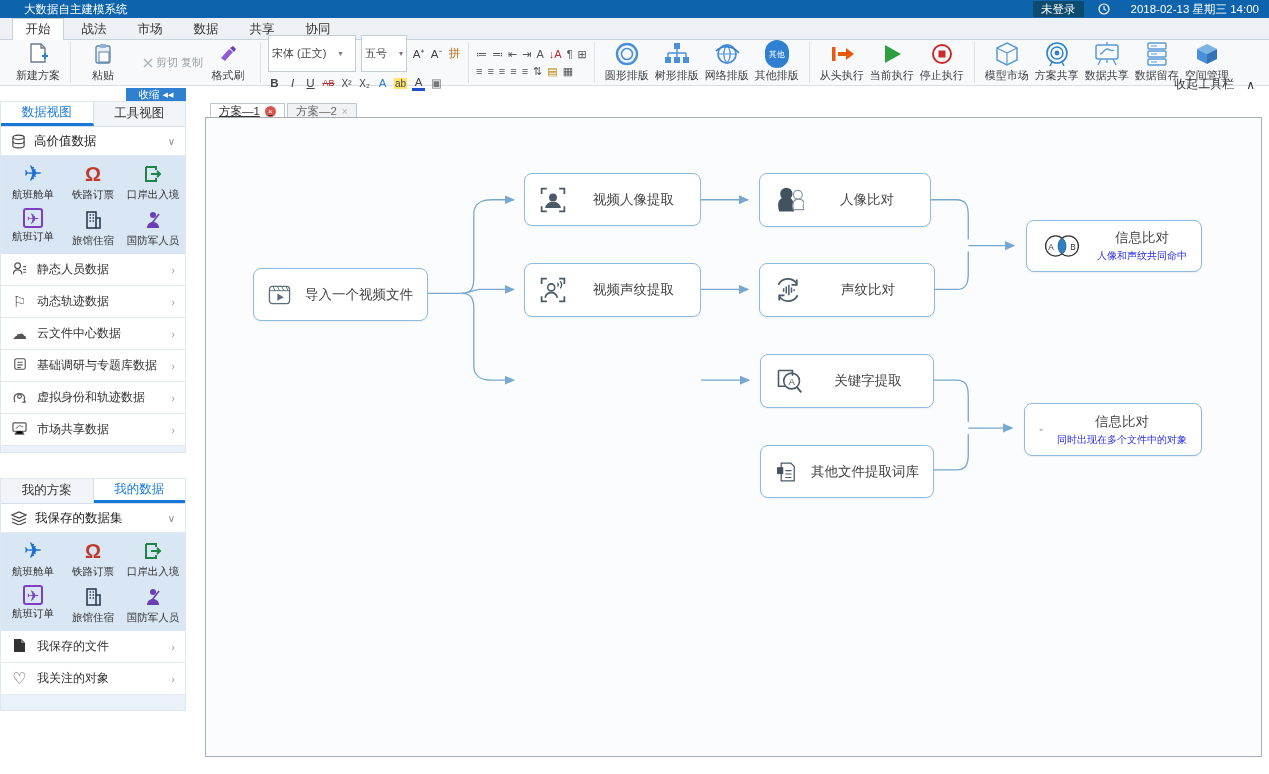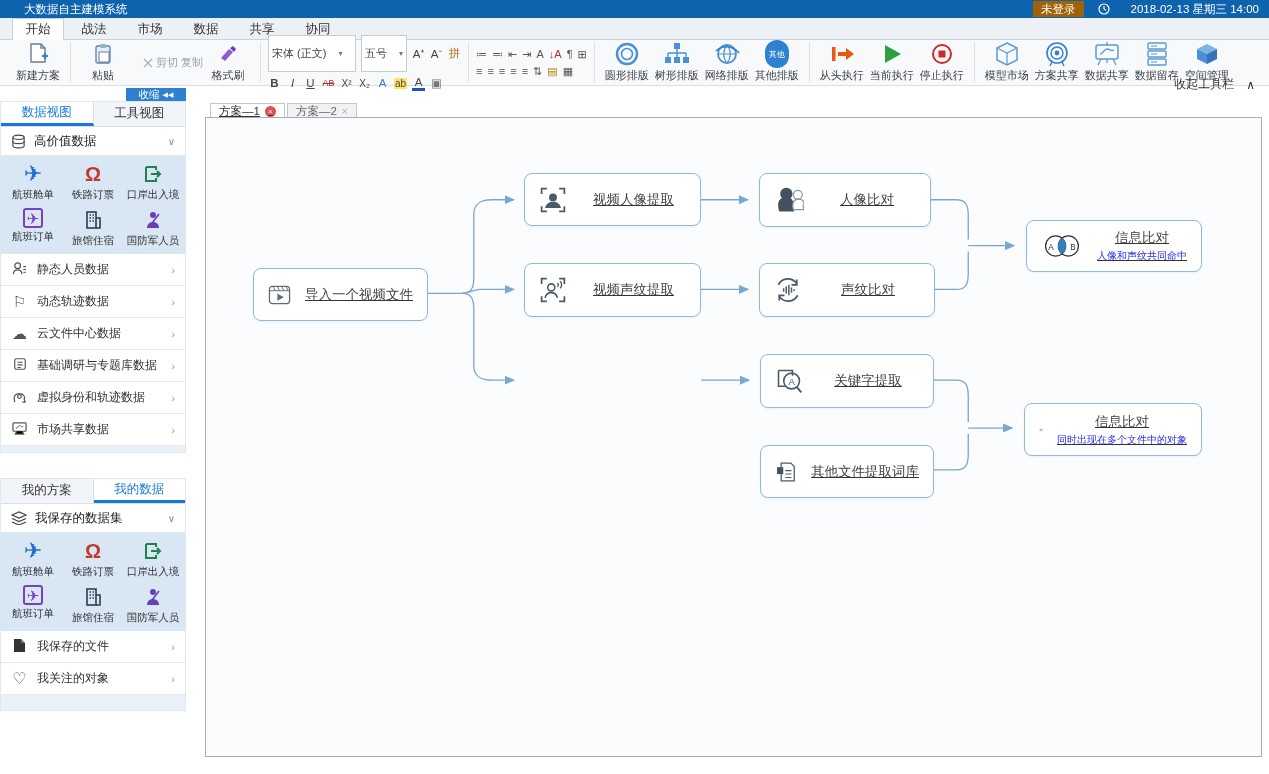--- a/index.html
+++ b/index.html
@@ -2,21 +2,21 @@
 <html><head>
 <meta charset="utf-8">
 <style>
   * { margin:0; padding:0; box-sizing:border-box; }
   html,body { width:1269px; height:774px; font-family:"Liberation Sans",sans-serif; background:#fff; overflow:hidden; }
   body { position:relative; font-size:12px; color:#333; }
 
   
   .titlebar { position:absolute; left:0; top:0; width:1269px; height:18px; background:#0e63ad; display:flex; align-items:center; color:#fff; font-size:11.5px; }
   .titlebar .app-title { padding-left:24px; flex:1; }
-  .login-badge { background:#a16207; color:#fff; padding:1px 8px; height:16px; line-height:15px; margin-right:14px; }
+  .login-badge { background:#0c4a6e; color:#fff; padding:1px 8px; height:16px; line-height:15px; margin-right:14px; }
   .clock-wrap { display:flex; align-items:center; gap:21px; padding-right:10px; }
 
   
   .menubar { position:absolute; left:0; top:18px; width:1269px; height:22px; background:#edf1f5; border-bottom:1px solid #c9d3dc; display:flex; align-items:flex-end; padding-left:12px; }
   .menu-tab { width:52px; height:21px; line-height:20px; text-align:center; font-size:12.5px; color:#333; border:1px solid transparent; border-bottom:none; margin-right:4px; }
   .menu-tab.active { background:#fff; border-color:#c9d3dc; height:22px; margin-bottom:-1px; }
 
   
   .toolbar { position:absolute; left:0; top:40px; width:1269px; height:46px; background:#f7f9fb; border-bottom:1px solid #d9dfe5; display:flex; align-items:stretch; padding:2px 0 2px 6px; }
   .tb-group { display:flex; align-items:center; padding:0 7px; border-right:1px solid #dde3e9; }
@@ -54,21 +54,21 @@
   .side-list-item .chev { margin-left:auto; color:#99a; font-size:11px; }
   .glyph-ico { font-size:15px; color:#555; width:17px; text-align:center; }
 
   
   .doc-tabs { position:absolute; left:210px; top:103px; display:flex; gap:2px; }
   .doc-tab { height:15px; padding:0 8px; font-size:11.5px; display:flex; align-items:center; gap:5px; border:1px solid #bfc7cf; border-bottom:none; background:#f0f2f5; color:#666; cursor:pointer; }
   .doc-tab.active { background:#fff; color:#333;text-decoration:underline; }
   .close-red { width:11px; height:11px; border-radius:50%; background:#d9534f; color:#fff; font-size:8px; line-height:11px; text-align:center; }
   .close-gray { color:#aaa; font-size:10px; }
   .canvas { position:absolute; left:205px; top:117px; width:1057px; height:640px; background:#fbfcfd; border:1px solid #a7adb4; }
-  .node { position:absolute; background:#fff; border:1px solid #8fbadd; border-radius:8px; display:flex; align-items:center; padding:16px 14px; gap:14px; box-shadow:0 1px 2px rgba(120,150,180,.12); cursor:pointer;text-decoration:underline; }
+  .node { position:absolute; background:#fff; border:1px solid #8fbadd; border-radius:8px; display:flex; align-items:center; padding:16px 14px; gap:14px; box-shadow:0 1px 2px rgba(120,150,180,.12); cursor:pointer; }
   .node .nlbl { font-size:13.5px; color:#444; flex:1; text-align:center; white-space:nowrap; }
   .info-txt { flex:1; text-align:center; }
   .info-txt .nlbl2 { font-size:13.5px; color:#444; }
   .info-txt .nsub { font-size:10px; color:#2a2ee0; margin-top:2px; white-space:nowrap; }
   .edges { position:absolute; left:0; top:0; width:100%; height:100%; pointer-events:none; }
 </style>
 </head>
 <body>
 
 <div class="titlebar">

